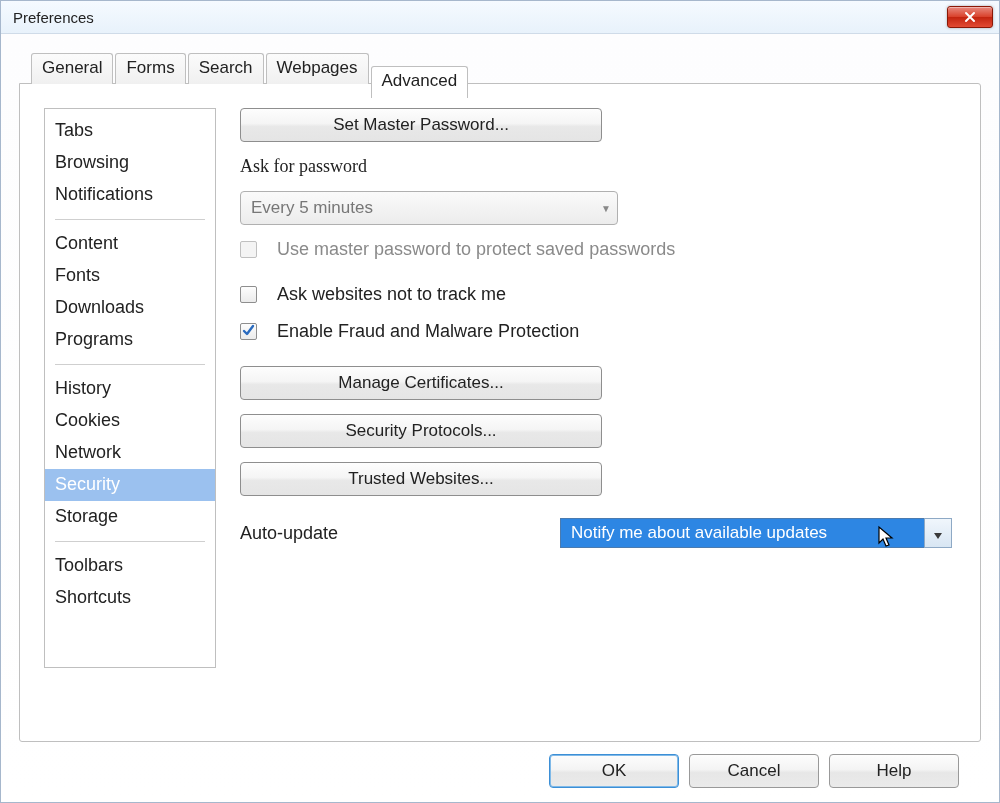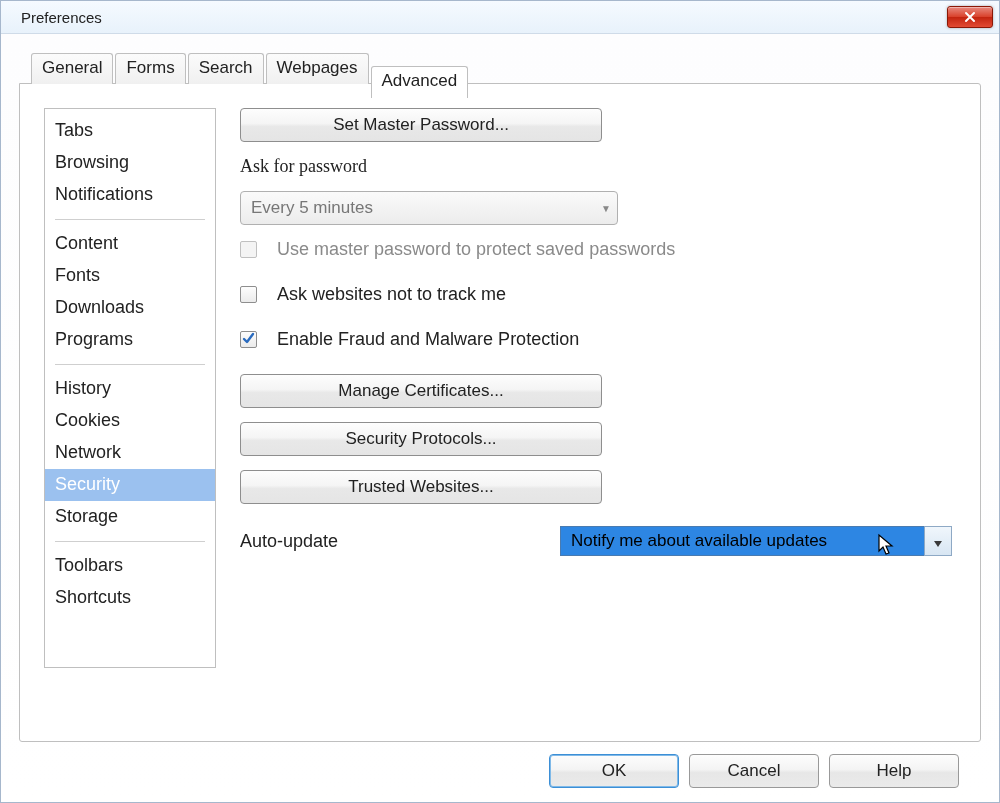--- a/index.html
+++ b/index.html
@@ -28,21 +28,21 @@
     height: 32px;
     display: flex;
     align-items: center;
     justify-content: space-between;
     padding: 0 6px 0 12px;
     background: linear-gradient(to bottom, #f5faff 0%, #e8f2fb 100%);
     border-bottom: 1px solid #cfdbe8;
     font-size: 15px;
     color: #222;
   }
-  .titlebar .title { user-select: none; margin-left: 8px; }
+  .titlebar .title { user-select: none; }
   .close-btn {
     width: 44px;
     height: 20px;
     border-radius: 3px;
     background: linear-gradient(to bottom, #e88a7f 0%, #d9432d 48%, #c32510 52%, #e24a32 100%);
     border: 1px solid #8b1806;
     box-shadow: 0 0 3px rgba(0,0,0,.3), inset 0 1px 0 rgba(255,255,255,.4);
     display: flex;
     align-items: center;
     justify-content: center;
@@ -186,21 +186,21 @@
   }
   .auto-update-select {
     flex: 1 1 auto;
     display: flex;
     align-items: stretch;
     height: 30px;
   }
   .auto-update-field {
     flex: 1 1 auto;
     background: #2d86e3;
-    color: #000000;
+    color: #ffffff;
     border: 1px solid #4a7bb0;
     border-right: none;
     display: flex;
     align-items: center;
     padding: 0 10px;
     font-size: 17px;
     position: relative;
     text-align: right;
   }
   .auto-update-arrow {
@@ -309,21 +309,21 @@
           <div class="check-row">
             <div class="checkbox disabled"></div>
             <span class="disabled-text">Use master password to protect saved passwords</span>
           </div>
 
           <div class="check-row" style="margin-top:10px;">
             <div class="checkbox"></div>
             <span>Ask websites not to track me</span>
           </div>
 
-          <div class="check-row" style="margin-top:10px;">
+          <div class="check-row" style="margin-top:2px;">
             <div class="checkbox checked">
               <span>
                 <svg viewBox="0 0 13 13">
                     <path d="M2 7 L5 10 L11 2" stroke="#2a6bbf" stroke-width="2.4" fill="none" stroke-linecap="round" stroke-linejoin="round"></path>
                   </svg>
               </span>
             </div>
             <span>Enable Fraud and Malware Protection</span>
           </div>
 

